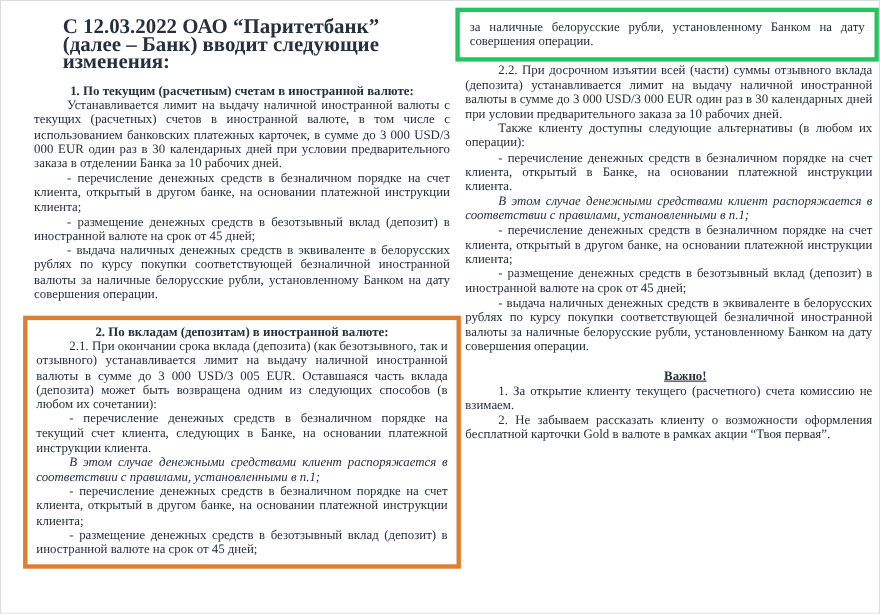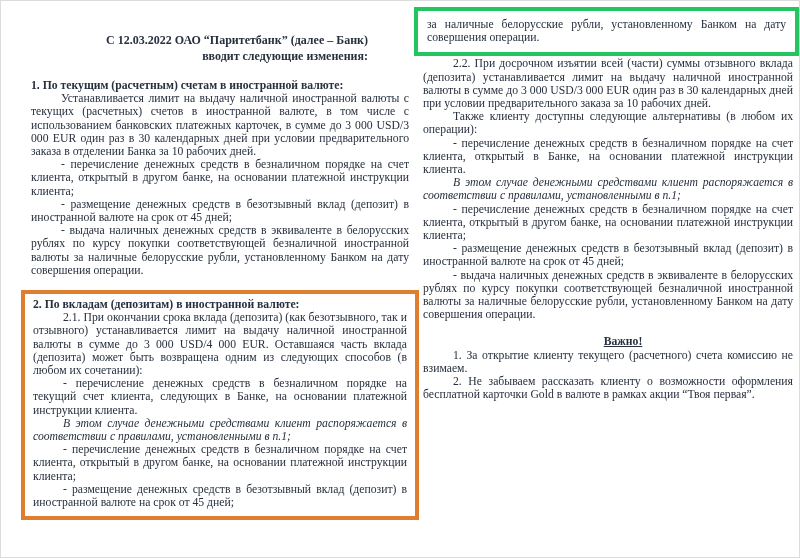--- a/index.html
+++ b/index.html
@@ -18,30 +18,30 @@
     position: absolute;
     font-size: 11.7px;
     line-height: 13.2px;
     text-align: justify;
   }
   .col-left  { left: 30px;  top: 8px;  width: 378px; }
   .col-right { left: 422px; top: 6px;  width: 370px; }
 
   .doc-title {
     font-weight: bold;
-    font-size: 12px;
+    font-size: 19px;
     line-height: 16px;
-    text-align: right;
+    text-align: left;
     padding: 8px 26px 0 26px;
-    margin: 15px;
+    margin: 0;
   }
   .sec-heading {
     font-weight: bold;
     margin: 11px 0 0 0;
-    text-align: left;
+    text-align: center;
   }
   .para   { margin: 0; text-indent: 30px; }
   .italic { font-style: italic; }
   .gap-top { margin-top: 1px; }
 
   .hl-box {
     border: 4px solid #df7e2f;
     margin: 13px -10px 0 -10px;
     padding: 4px 8px 7px 8px;
   }
@@ -72,21 +72,21 @@
     <p class="doc-title">С 12.03.2022 ОАО “Паритетбанк” (далее – Банк) вводит следующие изменения:</p>
 
     <p class="sec-heading">1. По текущим (расчетным) счетам в иностранной валюте:</p>
     <p class="para">Устанавливается лимит на выдачу наличной иностранной валюты с текущих (расчетных) счетов в иностранной валюте, в том числе с использованием банковских платежных карточек, в сумме до 3 000 USD/3 000 EUR один раз в 30 календарных дней при условии предварительного заказа в отделении Банка за 10 рабочих дней.</p>
     <p class="para">- перечисление денежных средств в безналичном порядке на счет клиента, открытый в другом банке, на основании платежной инструкции клиента;</p>
     <p class="para">- размещение денежных средств в безотзывный вклад (депозит) в иностранной валюте на срок от 45 дней;</p>
     <p class="para">- выдача наличных денежных средств в эквиваленте в белорусских рублях по курсу покупки соответствующей безналичной иностранной валюты за наличные белорусские рубли, установленному Банком на дату совершения операции.</p>
 
     <div class="hl-box">
       <p class="sec-heading">2. По вкладам (депозитам) в иностранной валюте:</p>
-      <p class="para">2.1. При окончании срока вклада (депозита) (как безотзывного, так и отзывного) устанавливается лимит на выдачу наличной иностранной валюты в сумме до 3 000 USD/4 000 EUR. Оставшаяся часть вклада (депозита) может быть возвращена одним из следующих способов (в любом их сочетании):</p>
+      <p class="para">2.1. При окончании срока вклада (депозита) (как безотзывного, так и отзывного) устанавливается лимит на выдачу наличной иностранной валюты в сумме до 3 000 USD/3 005 EUR. Оставшаяся часть вклада (депозита) может быть возвращена одним из следующих способов (в любом их сочетании):</p>
       <p class="para">- перечисление денежных средств в безналичном порядке на текущий счет клиента, следующих в Банке, на основании платежной инструкции клиента.</p>
       <p class="para italic">В этом случае денежными средствами клиент распоряжается в соответствии с правилами, установленными в п.1;</p>
       <p class="para">- перечисление денежных средств в безналичном порядке на счет клиента, открытый в другом банке, на основании платежной инструкции клиента;</p>
       <p class="para">- размещение денежных средств в безотзывный вклад (депозит) в иностранной валюте на срок от 45 дней;</p>
 
     </div>
   </div>
 
   <div class="col col-right">
     <div class="hl-box-cont">

